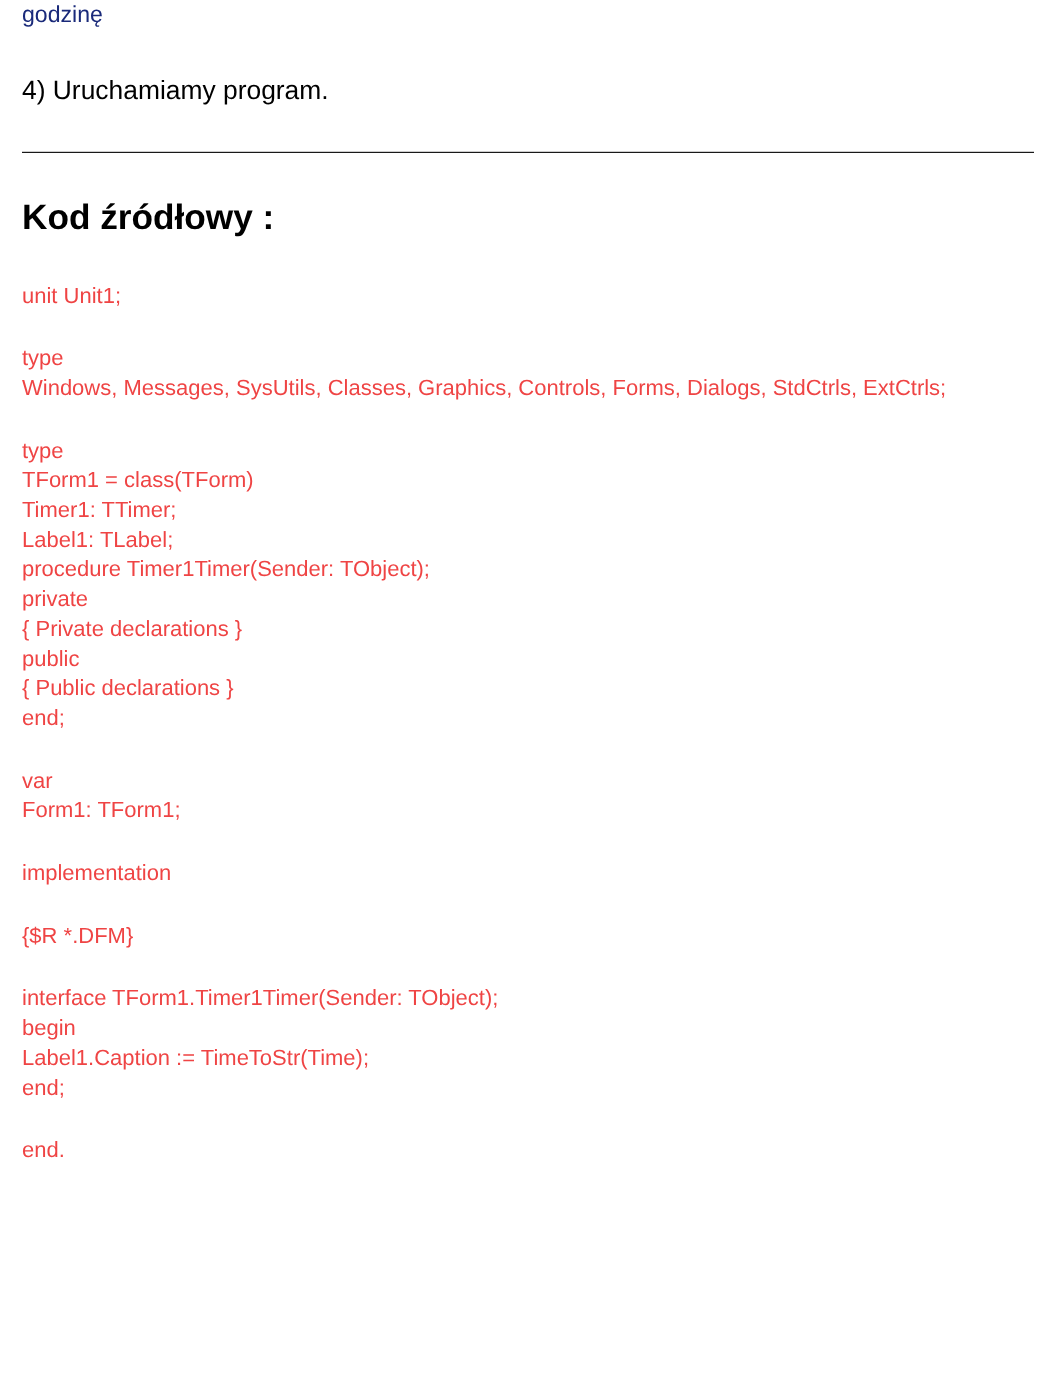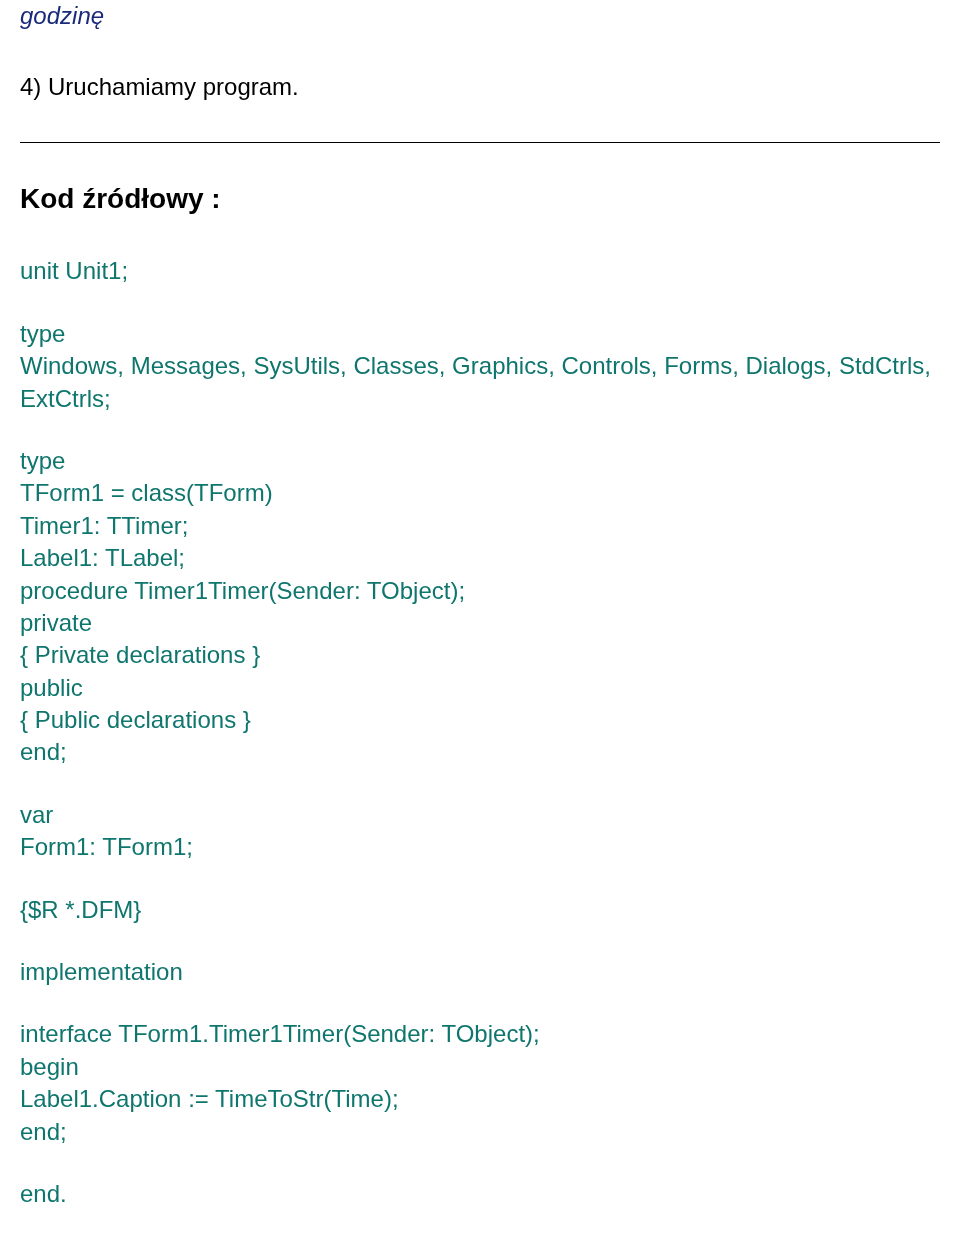--- a/index.html
+++ b/index.html
@@ -9,49 +9,48 @@
     font-family: Arial, Helvetica, sans-serif;
     color: #000000;
     width: 960px;
   }
   .page {
     padding: 0 20px 40px 20px;
     box-sizing: border-box;
   }
   .italic-blue {
     color: #1a2a7a;
-    font-style: italic;
-    font-size: 24px;
+    font-size: 21px;
     line-height: 1.3;
     margin: 0 0 40px 0;
   }
   .body-text {
     font-size: 24px;
     line-height: 1.3;
     margin: 0 0 40px 0;
     color: #000000;
   }
   .divider {
     border: none;
     border-top: 1px solid #000000;
     margin: 0 0 40px 0;
     width: 100%;
   }
   .heading {
-    font-size: 28px;
+    font-size: 32px;
     font-weight: bold;
     margin: 15px 0 40px 0;
     color: #000000;
   }
   .code-para {
-    font-size: 24px;
+    font-size: 20px;
     line-height: 1.35;
     margin: 0 0 30px 0;
     white-space: pre-wrap;
-    color: #0f766e;
+    color: #ef4444;
   }
 </style>
 </head>
 <body>
 
 <div class="page">
 
   <p class="italic-blue">godzinę</p>
 
   <p class="body-text">4) Uruchamiamy program.</p>
@@ -73,23 +72,23 @@
 procedure Timer1Timer(Sender: TObject);
 private
 { Private declarations }
 public
 { Public declarations }
 end;</p>
 
   <p class="code-para">var
 Form1: TForm1;</p>
 
+  <p class="code-para">implementation</p>
+
   <p class="code-para">{$R *.DFM}</p>
-
-  <p class="code-para">implementation</p>
 
   <p class="code-para">interface TForm1.Timer1Timer(Sender: TObject);
 begin
 Label1.Caption := TimeToStr(Time);
 end;</p>
 
   <p class="code-para">end.</p>
 
 </div>
 

